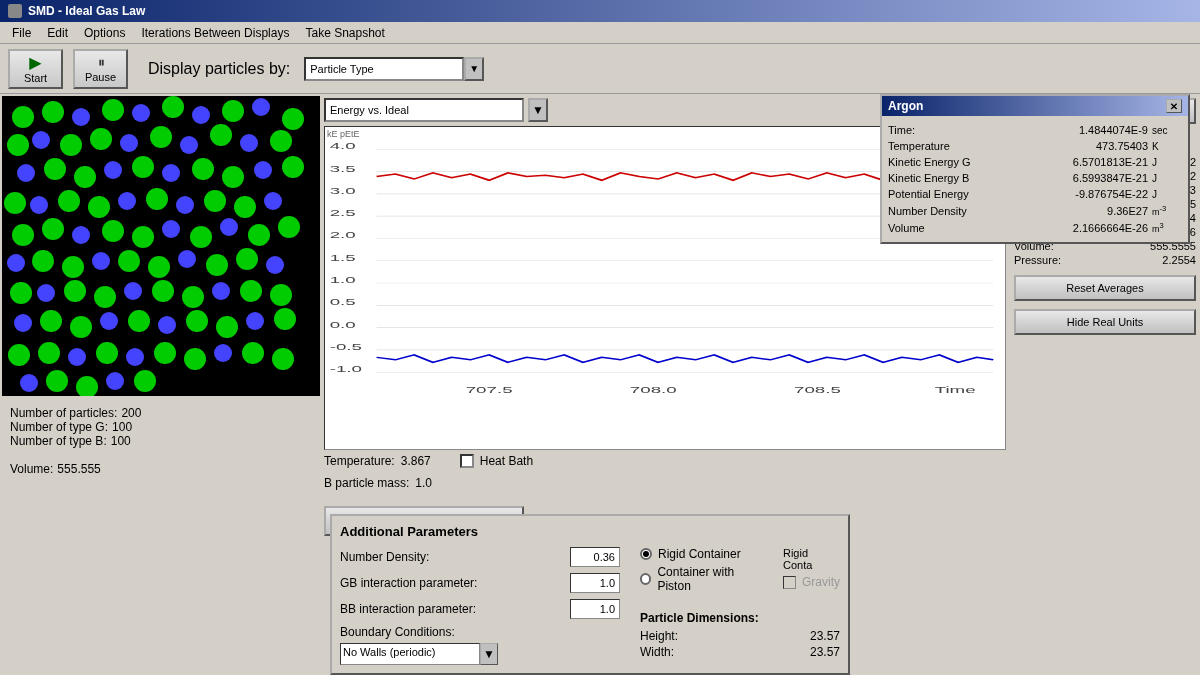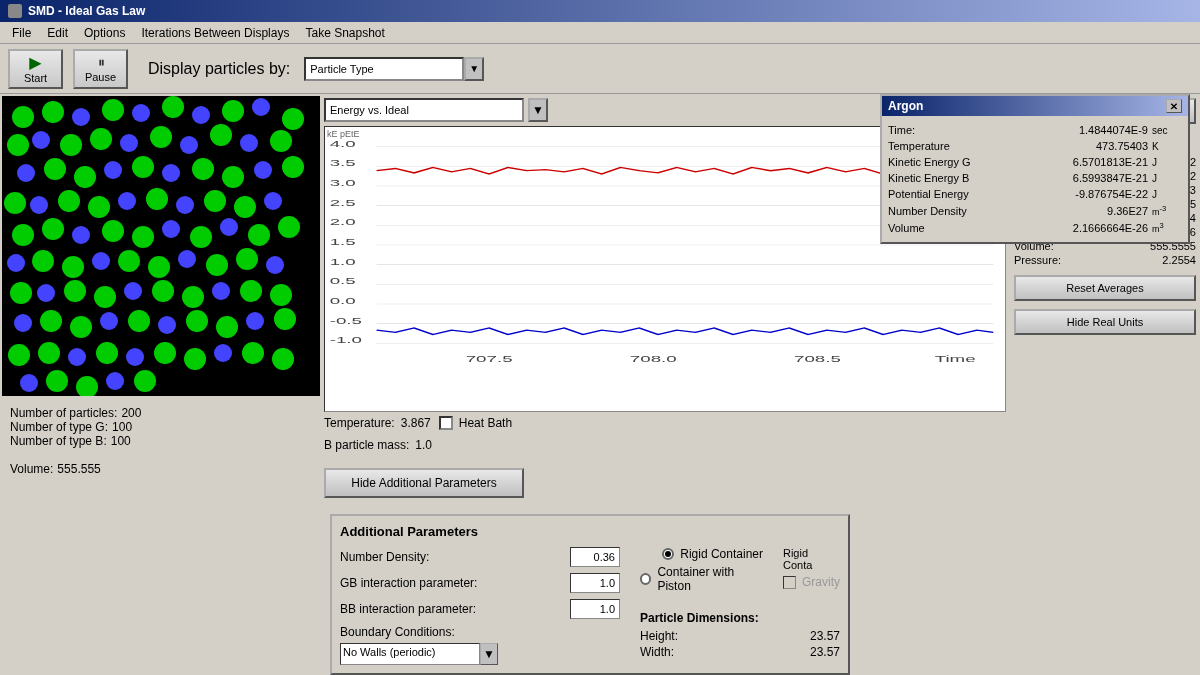--- a/index.html
+++ b/index.html
@@ -183,34 +183,34 @@
       display: flex;
       align-items: center;
       justify-content: center;
       cursor: pointer;
     }
 
     .chart-area {
       background: white;
       border: 1px inset #888;
       position: relative;
-      height: 286px;
+      height: 324px;
       width: 100%;
     }
 
     .chart-svg {
       width: 100%;
       height: 100%;
     }
 
     .chart-bottom {
       display: flex;
       align-items: center;
       padding: 4px 0;
-      gap: 8px;
+      gap: 29px;
     }
 
     .temp-row {
       display: flex;
       align-items: center;
       gap: 6px;
       font-size: 12px;
     }
     .heat-bath-row {
       display: flex;
@@ -421,21 +421,20 @@
 
     .radio-group {
       margin-bottom: 6px;
     }
     .radio-row {
       display: flex;
       align-items: center;
       gap: 6px;
       margin-bottom: 4px;
       font-size: 12px;
-      justify-content: flex-end;
     }
     .radio-btn {
       width: 12px;
       height: 12px;
       border-radius: 50%;
       border: 2px solid #666;
       background: white;
       display: flex;
       align-items: center;
       justify-content: center;

